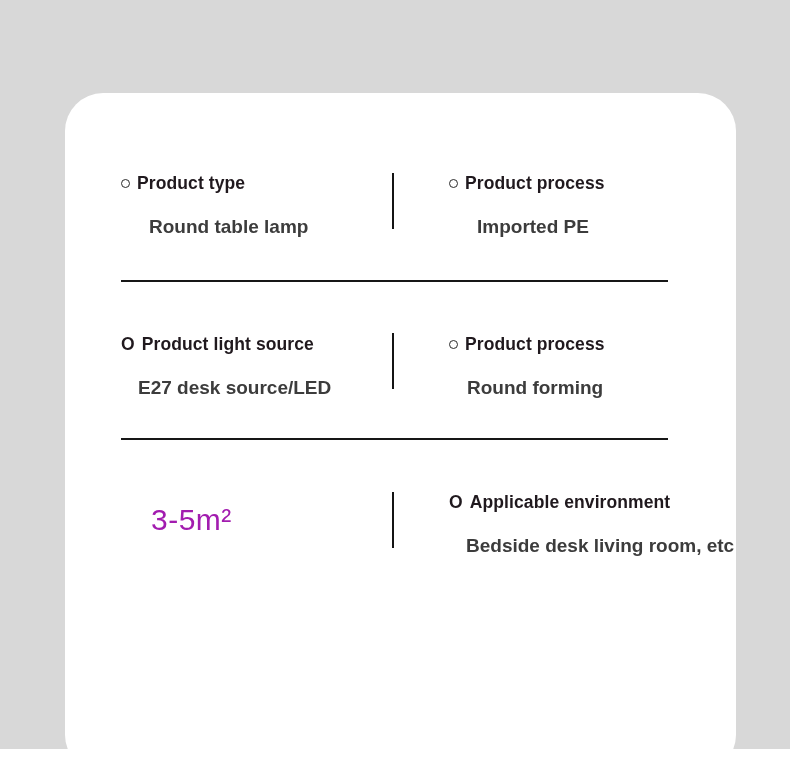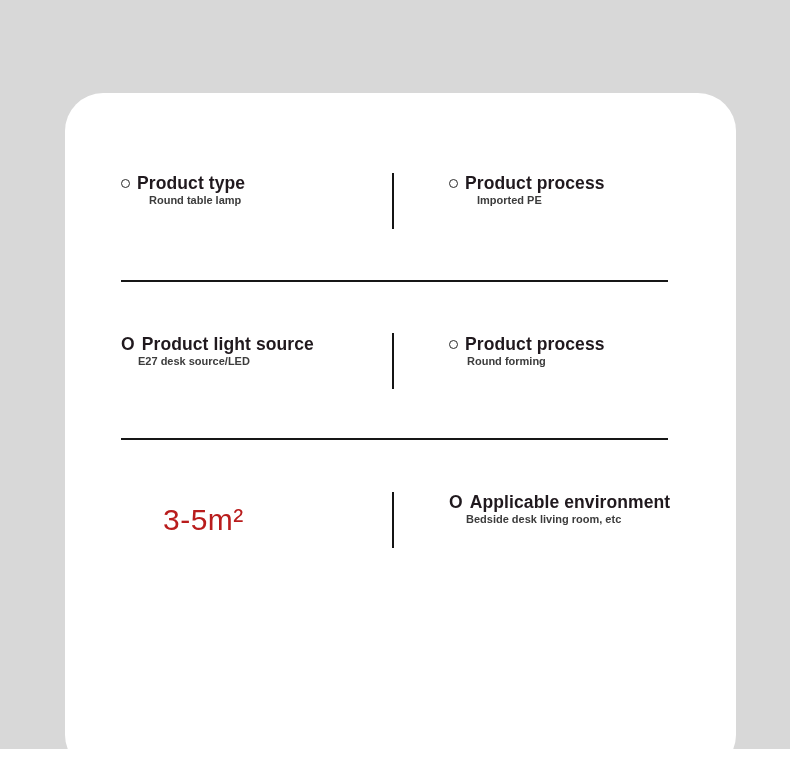--- a/index.html
+++ b/index.html
@@ -68,34 +68,35 @@
     border: 1.5px solid #2b2b2b;
     border-radius: 50%;
     flex: 0 0 auto;
   }
   .marker-letter {
     font-weight: 700;
     font-size: 17.5px;
     color: #20191e;
   }
   .value {
+    margin-top: 22px;
     margin-left: 28px;
     font-weight: 700;
-    font-size: 11px;
+    font-size: 19px;
     color: #3c3c3c;
     white-space: nowrap;
   }
   .cell.letter .value { margin-left: 17px; }
   .cell.row-2.col-r .value { margin-left: 18px; }
   .value.value-large {
     margin-top: 12px;
-    margin-left: 42px;
+    margin-left: 30px;
     font-weight: 400;
     font-size: 30px;
-    color: #b91c1c;
+    color: #a21caf;
     letter-spacing: 0.5px;
     text-align: center;
   }
 </style>
 </head>
 <body>
 
 <div class="page">
 
   <div class="card">

